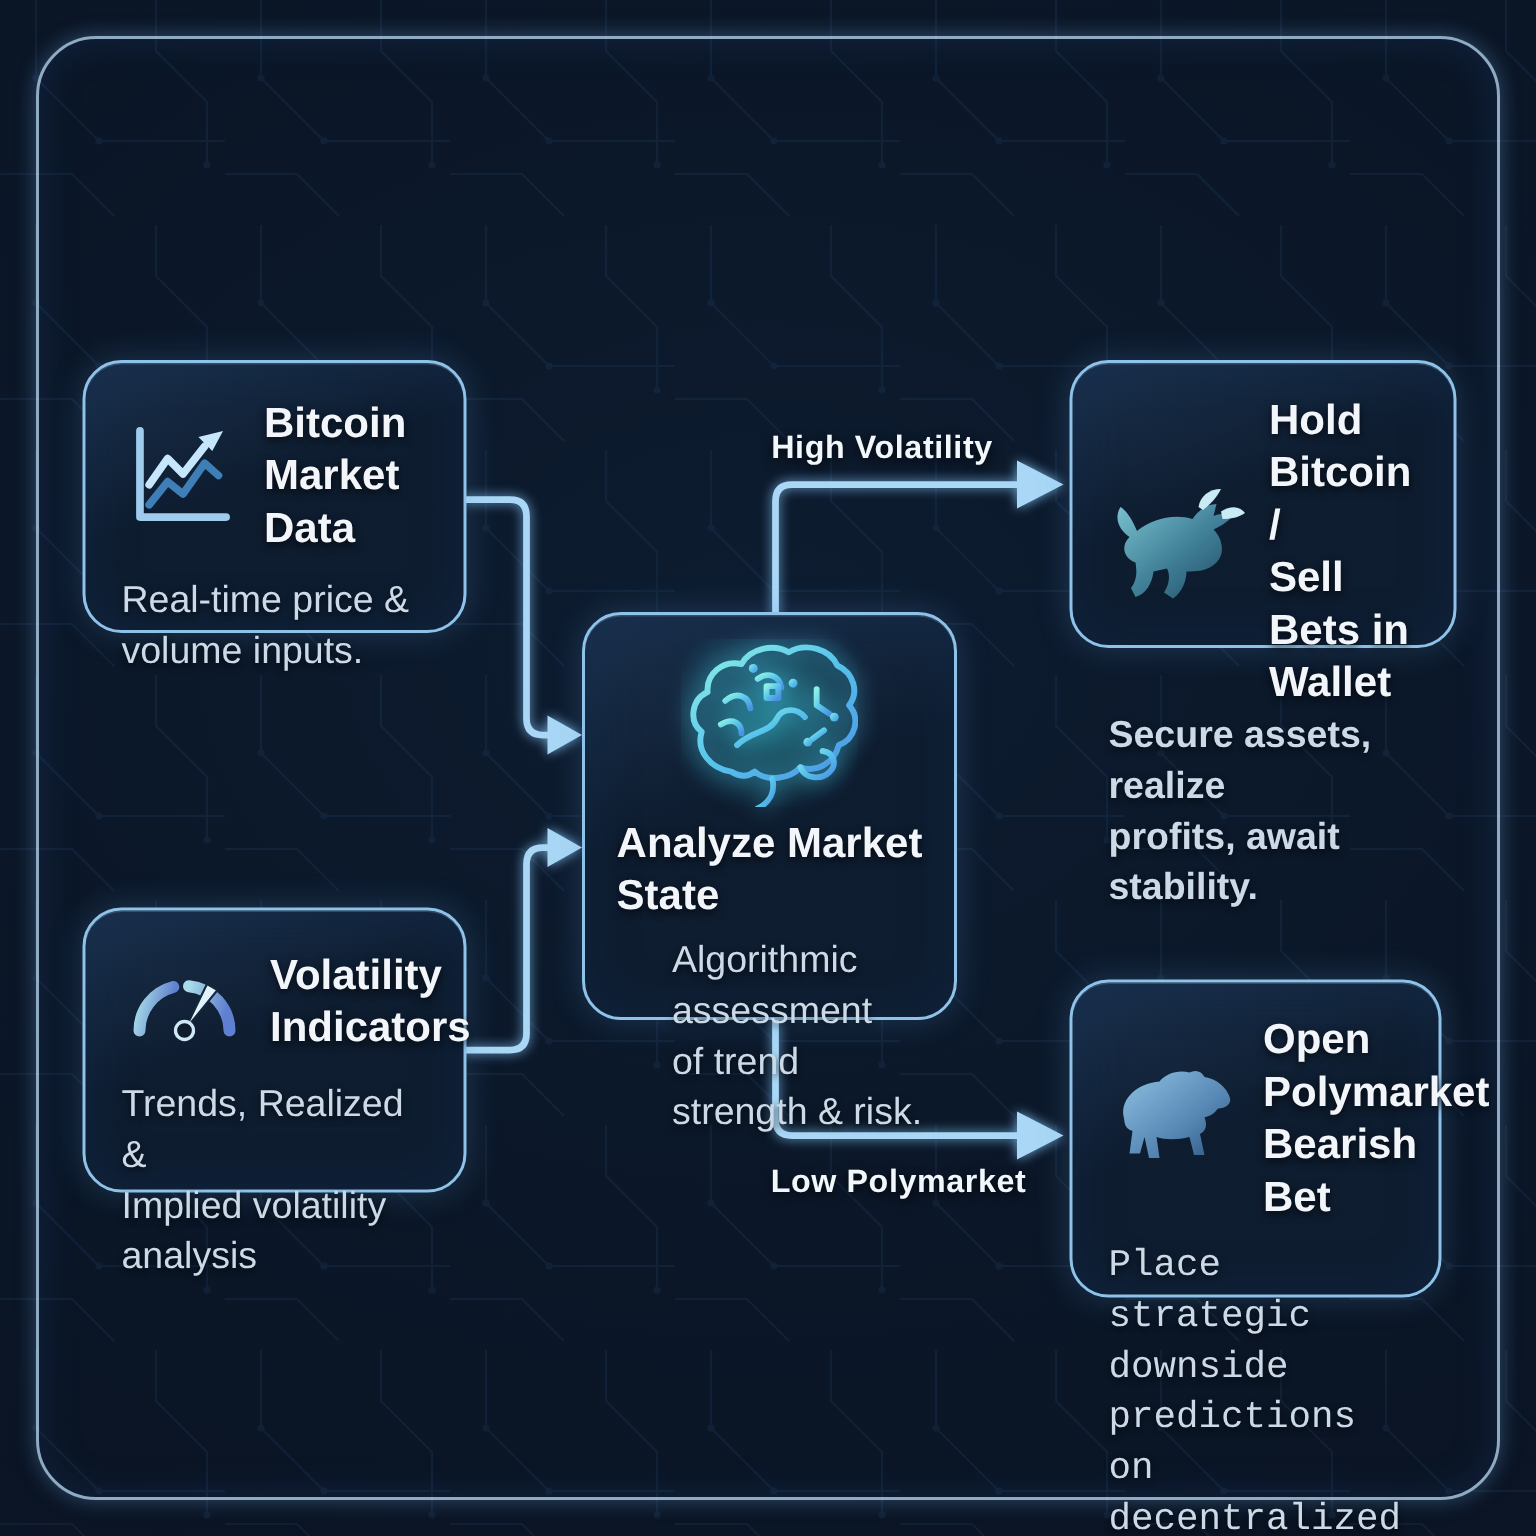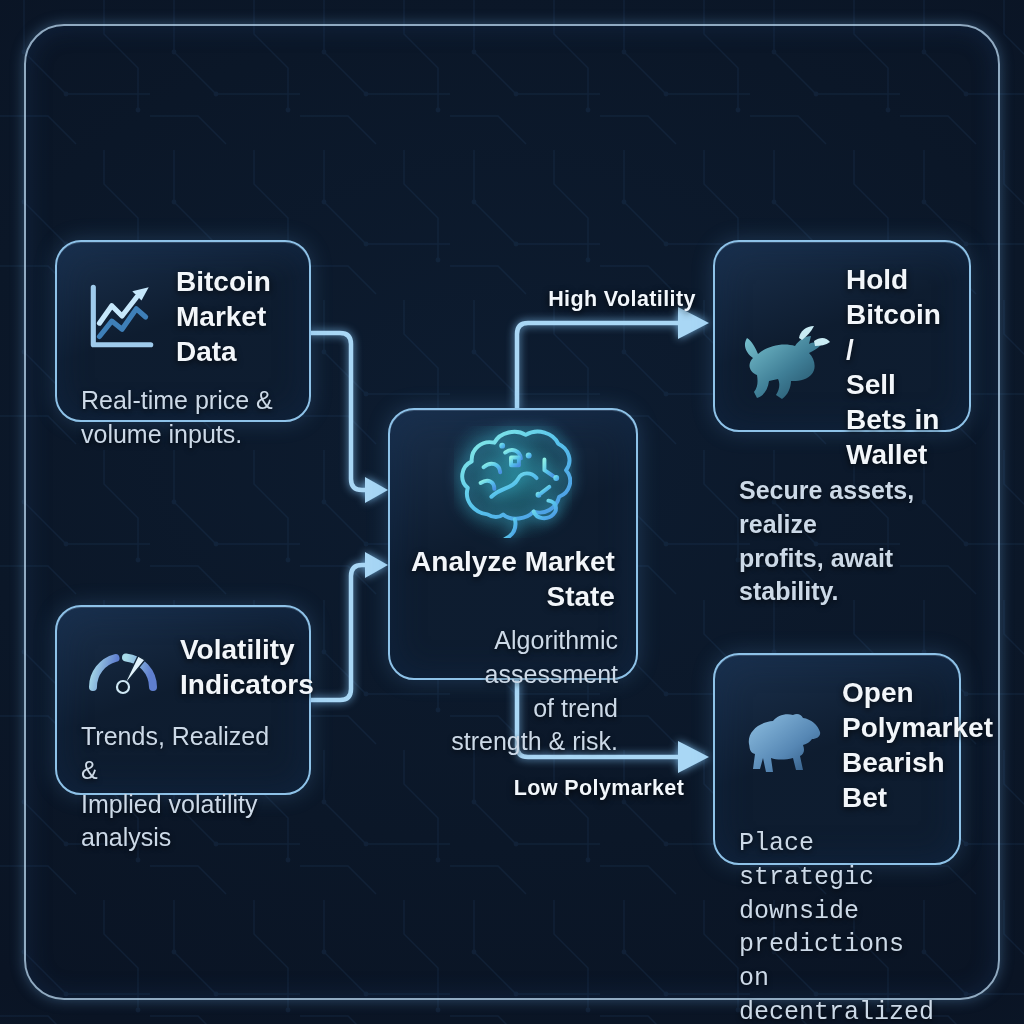--- a/index.html
+++ b/index.html
@@ -31,21 +31,21 @@
   }
   .node-head{display:flex;align-items:center;gap:15px;}
   .heading{
     font-weight:bold;font-size:28px;line-height:1.25;white-space:pre-line;
     text-shadow:0 2px 6px rgba(0,0,0,0.7);
   }
   .desc{
     margin-top:15px;font-size:25px;line-height:1.35;color:#ccd9e7;
     white-space:pre-line;text-shadow:0 2px 5px rgba(0,0,0,0.6);
   }
-  .node-center{text-align:right;}
+  .node-center{text-align:left;}
   .node-center .node-head{flex-direction:column;gap:6px;}
   .node-center .desc{margin-top:10px;margin-left:40px;}
   .icon-wrap{flex:0 0 auto;display:flex;align-items:center;justify-content:center;}
   .edge-label{
     position:absolute;transform:translate(-50%,-50%);
     font-size:21.5px;font-weight:bold;color:#f2f7fc;letter-spacing:0.4px;
     text-shadow:0 2px 7px rgba(0,0,0,0.85);white-space:nowrap;
   }
   .glowline{filter:drop-shadow(0 0 4px rgba(130,195,245,0.85));}
 </style>
@@ -87,21 +87,21 @@
         <path d="M517,409 V334 Q517,323 528,323 H680"></path>
         <polygon points="709,323 678,307 678,339" fill="#a9d7f5" stroke="none"></polygon>
       </g>
       <g>
         <path d="M517,679 V746 Q517,757 528,757 H680"></path>
         <polygon points="709,757 678,741 678,773" fill="#a9d7f5" stroke="none"></polygon>
       </g>
     </g>
   </svg>
 
-  <div class="edge-label" style="left:622px;top:299px;text-align:right;">High Volatility</div>
+  <div class="edge-label" style="left:588px;top:299px;text-align:right;">High Volatility</div>
   <div class="edge-label" style="left:599px;top:788px;">Low Polymarket</div>
 
   <div class="node" style="left:55px;top:240px;width:256px;height:182px;">
     <div class="node-head">
       <span class="icon-wrap">
         <svg width="80" height="80" viewBox="0 0 78 78">
           <g filter="none" stroke-linecap="round" stroke-linejoin="round" fill="none">
             <path d="M12,10 V66 H68" stroke="#9fcbec" stroke-width="5"></path>
             <path d="M18,58 L30,43 L40,51 L54,31 L63,39" stroke="#3e7fb8" stroke-width="5"></path>
             <path d="M18,45 L30,28 L40,38 L54,20" stroke="#c6e7fb" stroke-width="5"></path>

